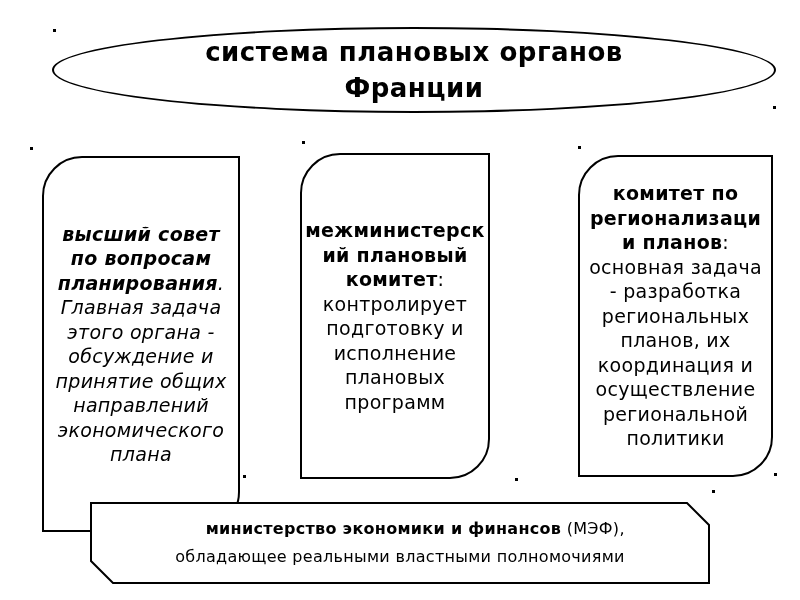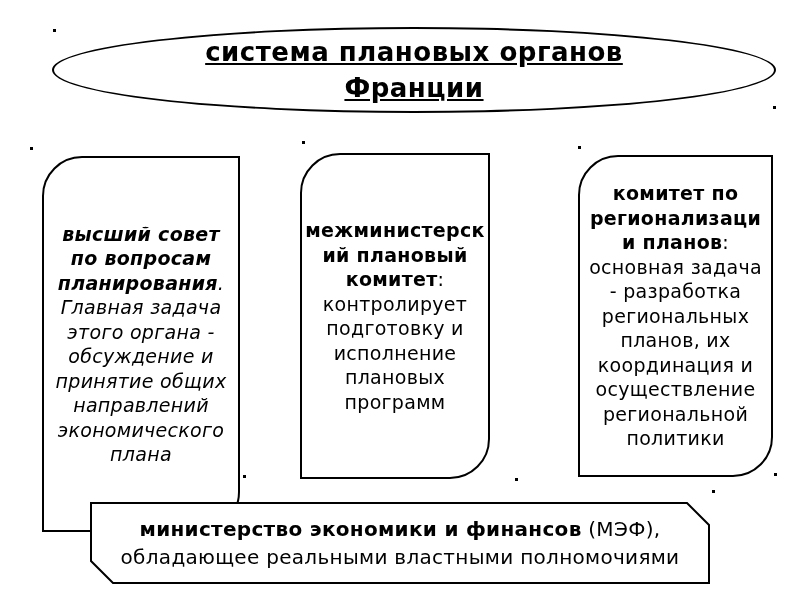--- a/index.html
+++ b/index.html
@@ -31,21 +31,20 @@
     width: 724px; height: 86px;
     border-radius: 50%;
     border-width: 2px;
   }
   .ellipse .txt {
     font-size: 26px;
     font-weight: bold;
     line-height: 36px;
     white-space: pre-line;
     letter-spacing: 0.5px;
-    text-decoration: underline;
   }
   .col-box {
     border-radius: 40px 0 40px 0; 
     padding: 6px 2px;
   }
   .col-box .txt {
     font-size: 19px;
     line-height: 24.5px;
     white-space: pre-line;
     letter-spacing: 0.3px;
@@ -64,22 +63,22 @@
     left: 0; top: 0;
     display: block;
   }
   .footer-text {
     position: absolute;
     left: 0; top: 0;
     width: 100%; height: 100%;
     display: flex;
     align-items: center;
     justify-content: center;
-    text-align: center;
-    font-size: 20px;
+    text-align: right;
+    font-size: 16px;
     line-height: 28px;
     white-space: pre-line;
     letter-spacing: 0.3px;
   }
   .dot {
     position: absolute;
     width: 3px; height: 3px;
     background: #000000;
   }
 </style>

